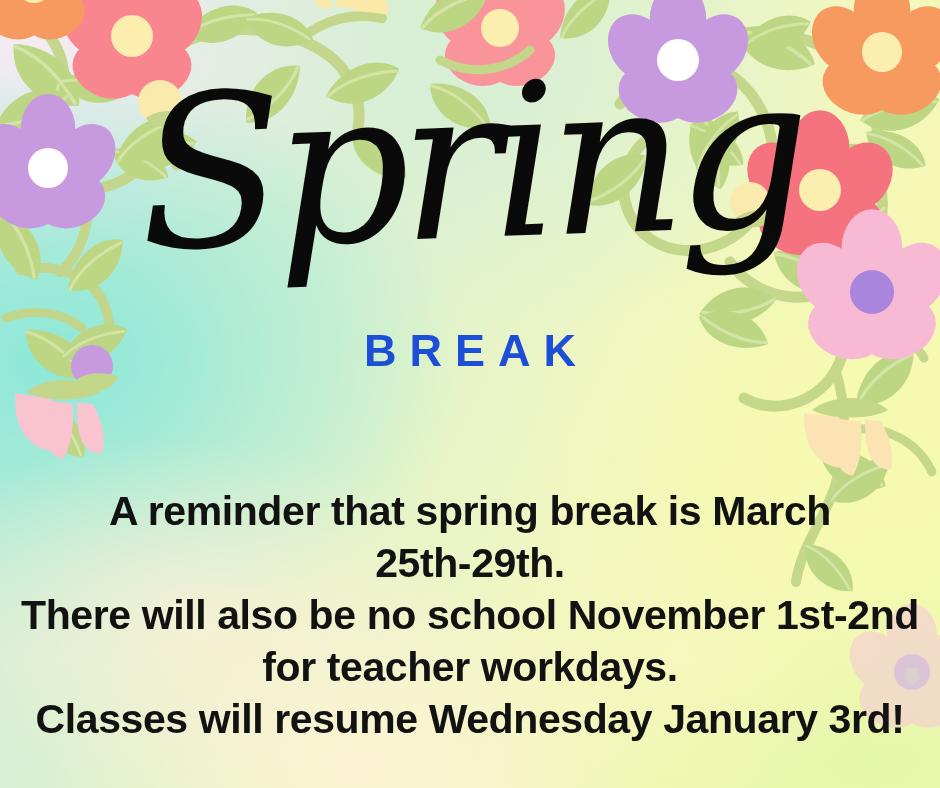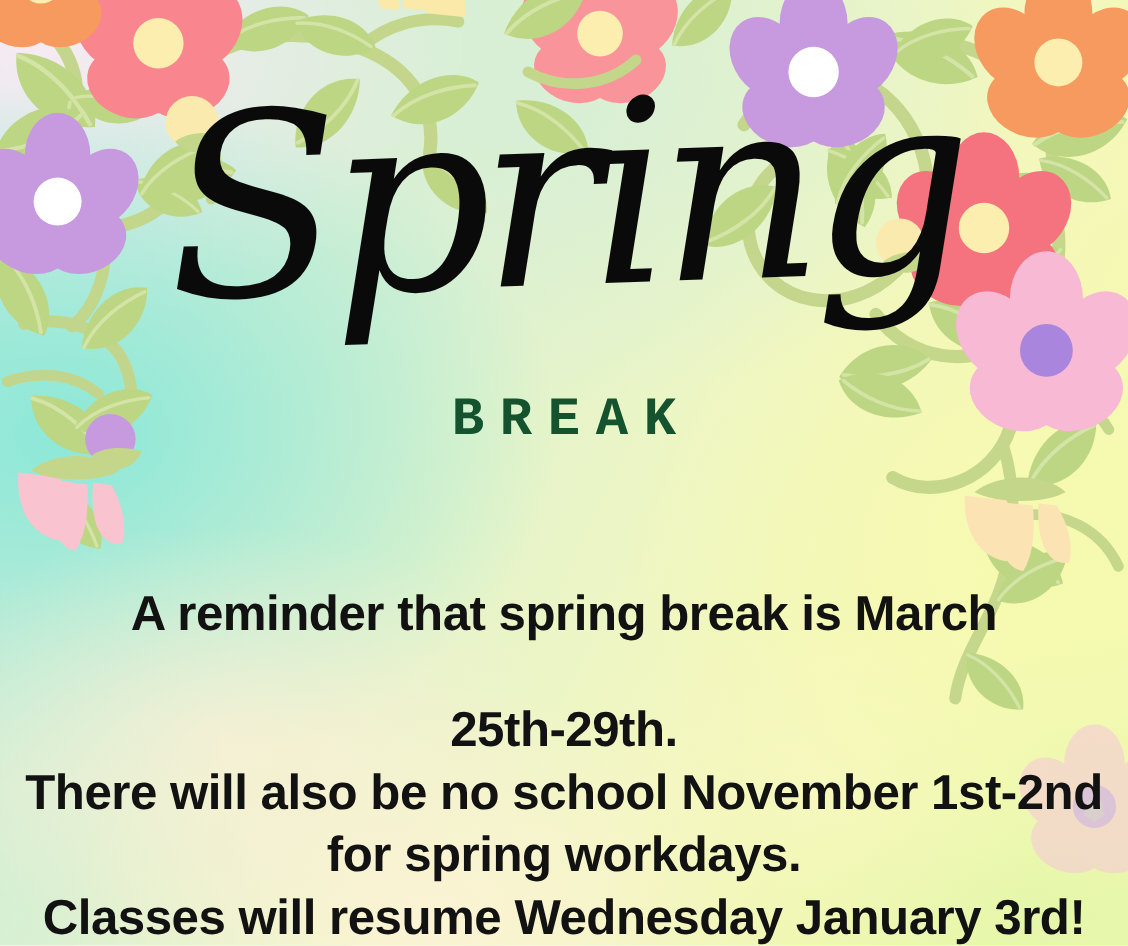--- a/index.html
+++ b/index.html
@@ -48,26 +48,26 @@
     line-height:1;
     color:#0a0a0a;
     letter-spacing:-10px;
     transform:rotate(-2deg);
     pointer-events:none;
   }
   #break-word {
     position:absolute;
     left:0; right:0; top:325px;
     text-align:center;
-    font-family:Liberation Mono, monospace;
+    font-family:Liberation Sans, sans-serif;
     font-weight:700;
     font-size:45px;
     letter-spacing:13px;
     text-indent:13px;
-    color:#14532d;
+    color:#1d4ed8;
   }
   #message {
     position:absolute;
     left:14px; right:14px; top:437px;
     text-align:center;
     color:#121212;
     font-family:"Liberation Sans", sans-serif;
     font-weight:700;
     font-size:41px;
     line-height:1.27;
@@ -232,19 +232,19 @@
       <circle cx="912" cy="672" r="18" fill="#c9aee6" opacity="0.55"></circle>
     </g>
   </svg>
 
   <div id="spring-word">Spring</div>
 
   <div id="break-word">BREAK</div>
 
   <div id="message">
     <span class="line" style="font-size: 41px; margin-top: 48px;">A reminder that spring break is March</span>
-    <span class="line" style="font-size: 41px; margin-top: 45px;">25th-29th.</span>
+    <span class="line" style="font-size: 41px;">25th-29th.</span>
     <span class="line" style="font-size: 41px;">There will also be no school November 1st-2nd</span>
-    <span class="line" style="font-size: 41px;">for spring workdays.</span>
+    <span class="line" style="font-size: 41px;">for teacher workdays.</span>
     <span class="line" style="font-size: 41px;">Classes will resume Wednesday January 3rd!</span>
   </div>
 
 </div>
 
 </body></html>

